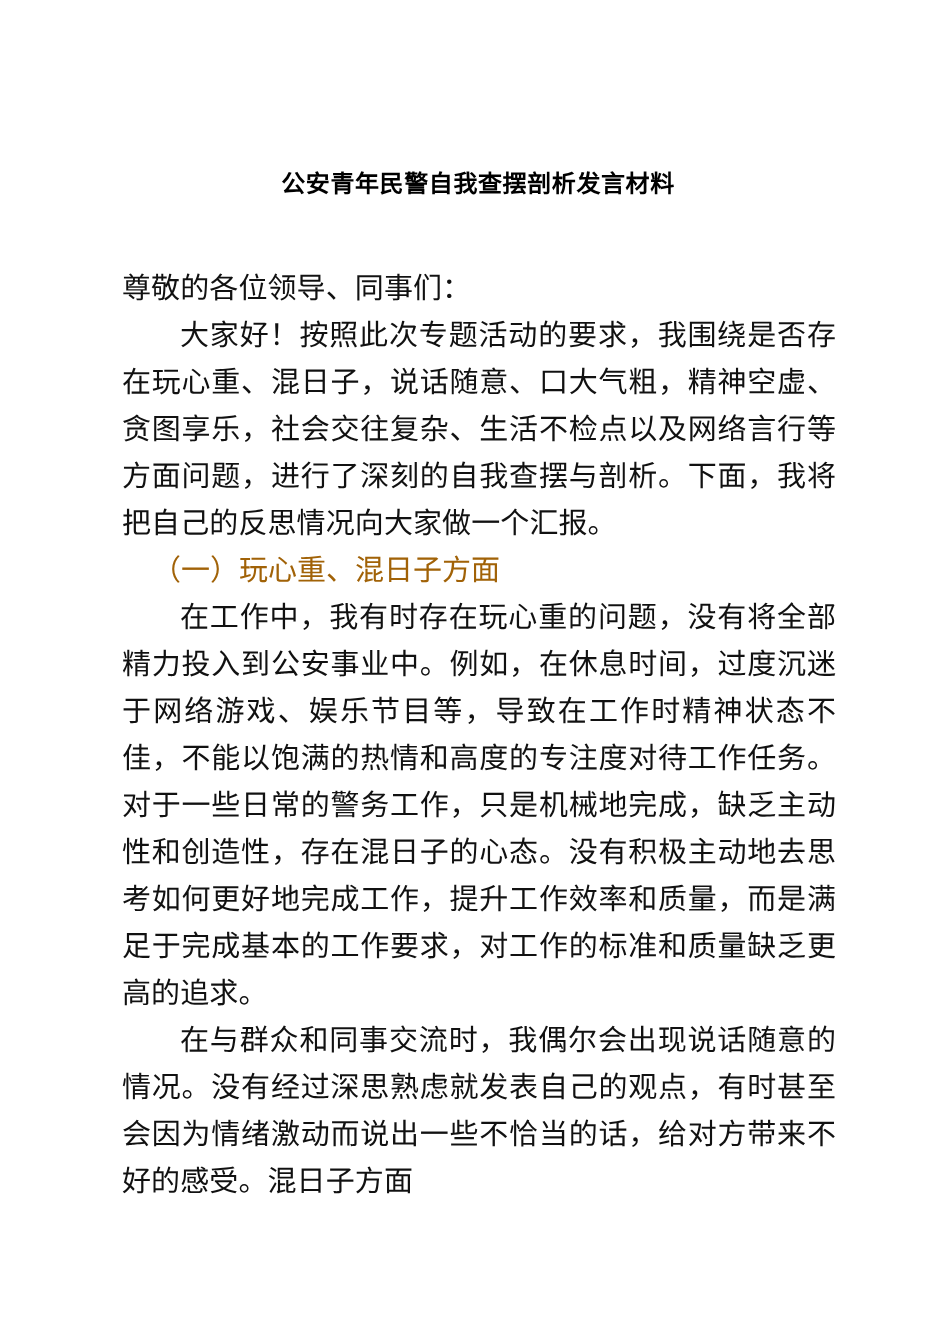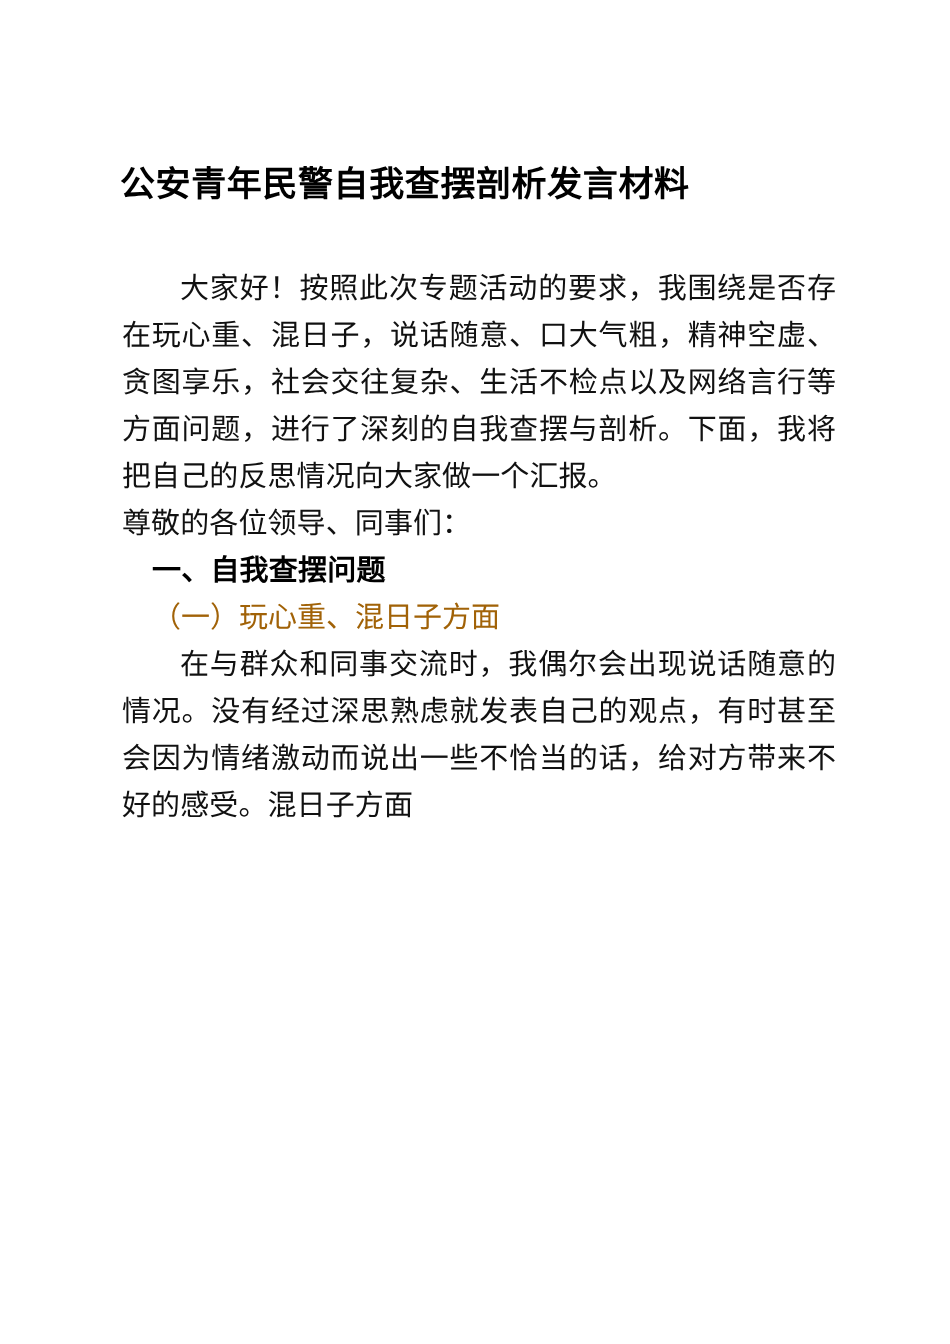--- a/index.html
+++ b/index.html
@@ -33,24 +33,24 @@
   }
 
   
   .doc-title {
     margin: 0;
     padding: 0;
     position: absolute;
     left: -2px;
     top: 160px;
     width: 716px;
-    text-align: left;
+    text-align: center;
     font-family: "Liberation Sans", "DejaVu Sans", sans-serif;
     font-weight: 700;
-    font-size: 35px;
+    font-size: 24px;
     line-height: 48px;
     letter-spacing: 0.6px;
     color: #000000;
     white-space: nowrap;
   }
 
   
   .flow {
     position: absolute;
     left: 0;
@@ -106,27 +106,27 @@
 <body>
 
 <div class="page">
 
   <div class="doc-body">
 
     <h1 class="doc-title">公安青年民警自我查摆剖析发言材料</h1>
 
     <div class="flow">
 
+      <p class="para salutation">尊敬的各位领导、同事们：</p>
+
       <p class="para indent">大家好！按照此次专题活动的要求，我围绕是否存在玩心重、混日子，说话随意、口大气粗，精神空虚、贪图享乐，社会交往复杂、生活不检点以及网络言行等方面问题，进行了深刻的自我查摆与剖析。下面，我将把自己的反思情况向大家做一个汇报。</p>
 
-      <p class="para salutation">尊敬的各位领导、同事们：</p>
-
-      <p class="heading-1">一、自我查摆问题</p>
 
       <p class="heading-2">（一）玩心重、混日子方面</p>
 
+      <p class="para indent">在工作中，我有时存在玩心重的问题，没有将全部精力投入到公安事业中。例如，在休息时间，过度沉迷于网络游戏、娱乐节目等，导致在工作时精神状态不佳，不能以饱满的热情和高度的专注度对待工作任务。对于一些日常的警务工作，只是机械地完成，缺乏主动性和创造性，存在混日子的心态。没有积极主动地去思考如何更好地完成工作，提升工作效率和质量，而是满足于完成基本的工作要求，对工作的标准和质量缺乏更高的追求。</p>
 
 
       <p class="para indent">在与群众和同事交流时，我偶尔会出现说话随意的情况。没有经过深思熟虑就发表自己的观点，有时甚至会因为情绪激动而说出一些不恰当的话，给对方带来不好的感受。混日子方面</p>
 
     </div>
   </div>
 </div>
 
 </body></html>

